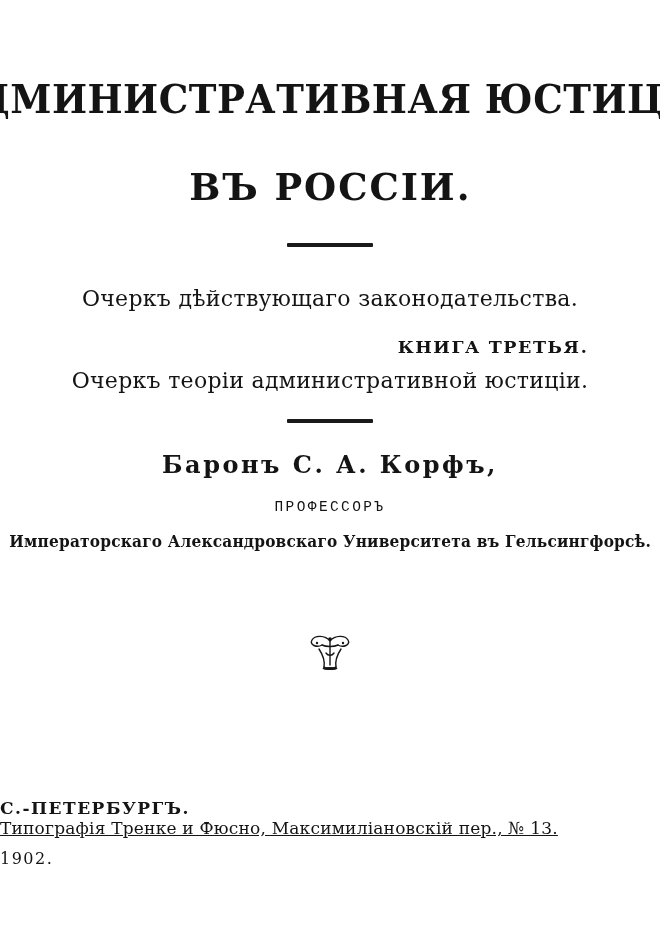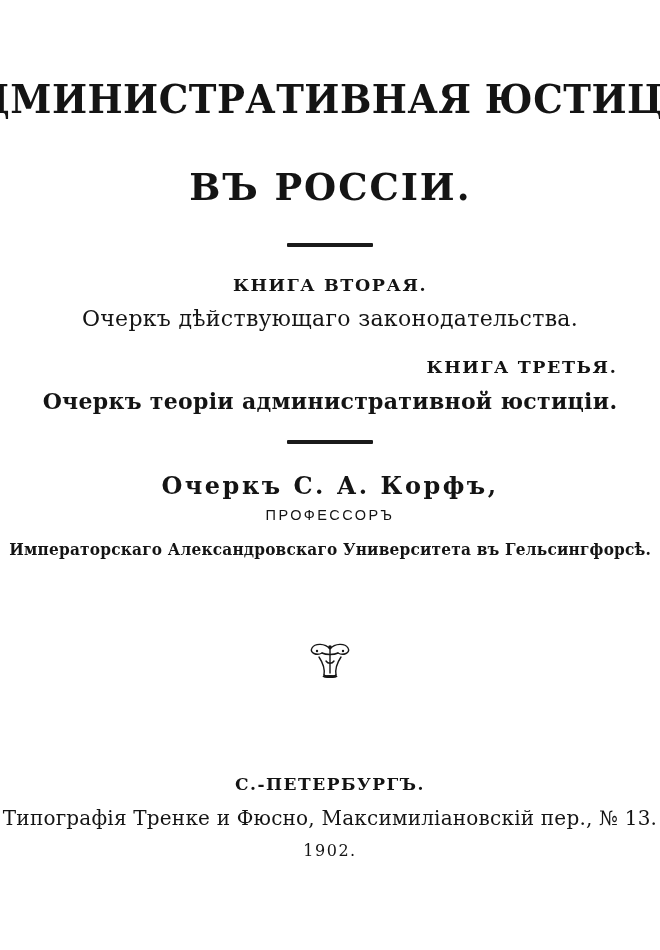--- a/index.html
+++ b/index.html
@@ -73,35 +73,35 @@
     white-space: nowrap;
   }
   .book-desc {
     margin-top: 11px;
     font-family: "DejaVu Serif", serif;
     font-size: 22px;
     letter-spacing: 0.3px;
     white-space: nowrap;
   }
   .book-desc.bold {
-    font-weight: 700;
+    font-weight: 400;
   }
 
   
   .author {
     margin-top: 27px;
     font-family: "DejaVu Serif", serif;
     font-weight: 700;
     font-size: 24px;
     letter-spacing: 2.5px;
     white-space: nowrap;
   }
   .author-role {
-    margin-top: 7px;
-    font-family: Liberation Sans, sans-serif;
+    margin-top: 20px;
+    font-family: Liberation Mono, monospace;
     font-size: 14.5px;
     letter-spacing: 2.4px;
     white-space: nowrap;
   }
   .author-affil {
     margin-top: 17px;
     font-family: "DejaVu Serif", serif;
     font-weight: 700;
     font-size: 16px;
     letter-spacing: 0.2px;
@@ -117,66 +117,64 @@
     display: flex;
     align-items: center;
     justify-content: center;
   }
 
   
   .imprint {
     position: absolute;
     left: 0;
     right: 0;
-    bottom: 90px;
-    text-align: center;
+    bottom: 82px;
   }
   .imprint-city {
     font-family: "DejaVu Serif", serif;
     font-weight: 700;
     font-size: 17px;
     letter-spacing: 1.5px;
   }
   .imprint-press {
-    margin-top: 12px;
-    font-family: "DejaVu Serif", serif;
-    font-size: 20px;
+    font-family: "DejaVu Serif", serif;
+    font-size: 17px;
     letter-spacing: 0.2px;
+    text-decoration: underline;
   }
   .imprint-year {
     margin-top: 11px;
     font-family: "DejaVu Serif", serif;
     font-size: 16px;
     letter-spacing: 1.5px;
   }
 </style>
 </head>
 <body>
 
 <div class="page">
 
   <div class="title-main">АДМИНИСТРАТИВНАЯ ЮСТИЦIЯ</div>
 
   <div class="title-sub">ВЪ РОССIИ.</div>
 
   <div class="rule rule-1"></div>
 
   <div class="book-block book-1">
-    <div class="book-head">КНИГА ВТОРАЯ.</div>
     <div class="book-desc">Очеркъ дѣйствующаго законодательства.</div>
   </div>
 
   <div class="book-block book-2">
     <div class="book-head">КНИГА ТРЕТЬЯ.</div>
     <div class="book-desc bold">Очеркъ теорiи административной юстицiи.</div>
   </div>
 
   <div class="rule rule-2"></div>
 
-  <div class="author">Очеркъ С. А. Корфъ,</div>
+  <div class="author">Баронъ С. А. Корфъ,</div>
 
   <div class="author-role">ПРОФЕССОРЪ</div>
 
   <div class="author-affil">Императорскаго Александровскаго Университета въ Гельсингфорсѣ.</div>
 
   <div class="ornament">
     <svg width="70" height="44" viewBox="0 0 70 44" aria-hidden="true">
       <g fill="none" stroke="#161616" stroke-width="1.4" stroke-linecap="round">
         <path d="M35 10 C30 4, 20 4, 17 9 C14 14, 22 17, 27 14"></path>
         <path d="M35 10 C40 4, 50 4, 53 9 C56 14, 48 17, 43 14"></path>

